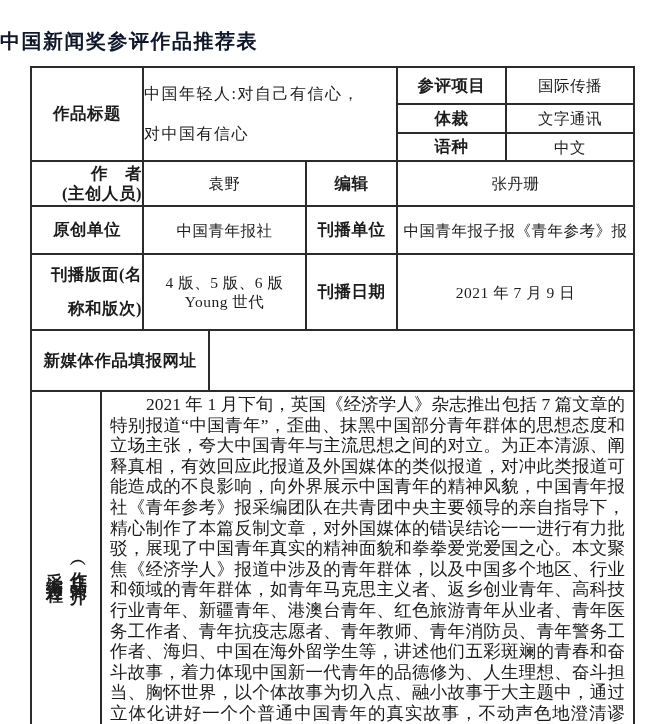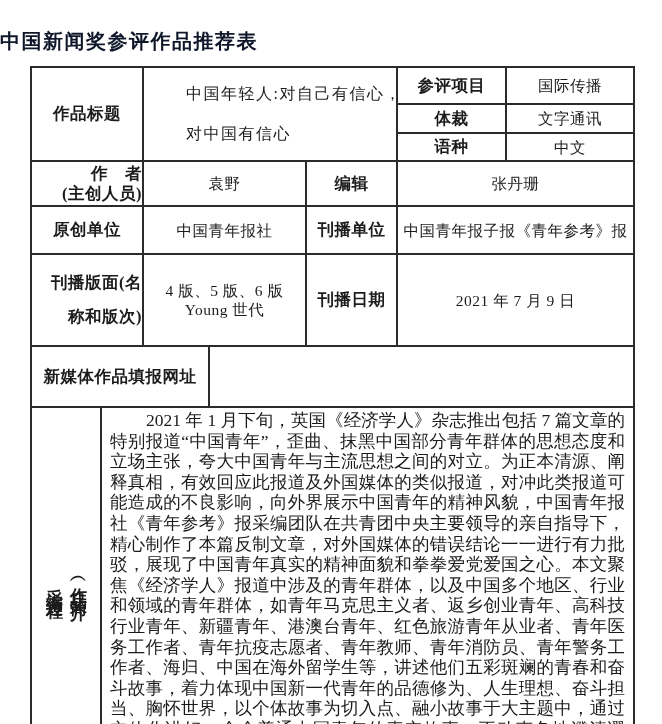--- a/index.html
+++ b/index.html
@@ -39,21 +39,21 @@
   .val {
     font-size:15.5px; letter-spacing:0.5px;
     padding:2px 8px; line-height:19px;
     text-align:center;
   }
   .val.center { text-align:center; padding:2px 2px;margin-top:40px; }
   .title-val {
     font-size:16px; letter-spacing:1.5px;
     line-height:40px; padding:0 4px 0 7px;
   }
-  .title-val .line { display:block; white-space:nowrap;padding-left:42px; }
+  .title-val .line { display:block; white-space:nowrap; }
   .vwrap {
     display:flex; flex-direction:row;
     justify-content:center; align-items:center;
     gap:4px;
   }
   .vcol {
     writing-mode:vertical-rl;
     font-weight:bold;
     font-size:17px;
     letter-spacing:5px;
@@ -117,21 +117,21 @@
       <td colspan="2" class="val">张丹珊</td>
     </tr>
 
     <tr style="height:48px">
       <td colspan="2" class="lbl">原创单位</td>
       <td colspan="2" class="val">中国青年报社</td>
       <td class="lbl">刊播单位</td>
       <td colspan="2" class="val">中国青年报子报《青年参考》报</td>
     </tr>
 
-    <tr style="height:92px">
+    <tr style="height:76px">
       <td colspan="2" class="lbl pp-lbl">
         <span class="line">刊播版面(名</span>
         <span class="line">称和版次)</span>
       </td>
       <td colspan="2" class="val">4 版、5 版、6 版 Young 世代</td>
       <td class="lbl">刊播日期</td>
       <td colspan="2" class="val">2021 年 7 月 9 日</td>
     </tr>
 
     <tr style="height:61px">

